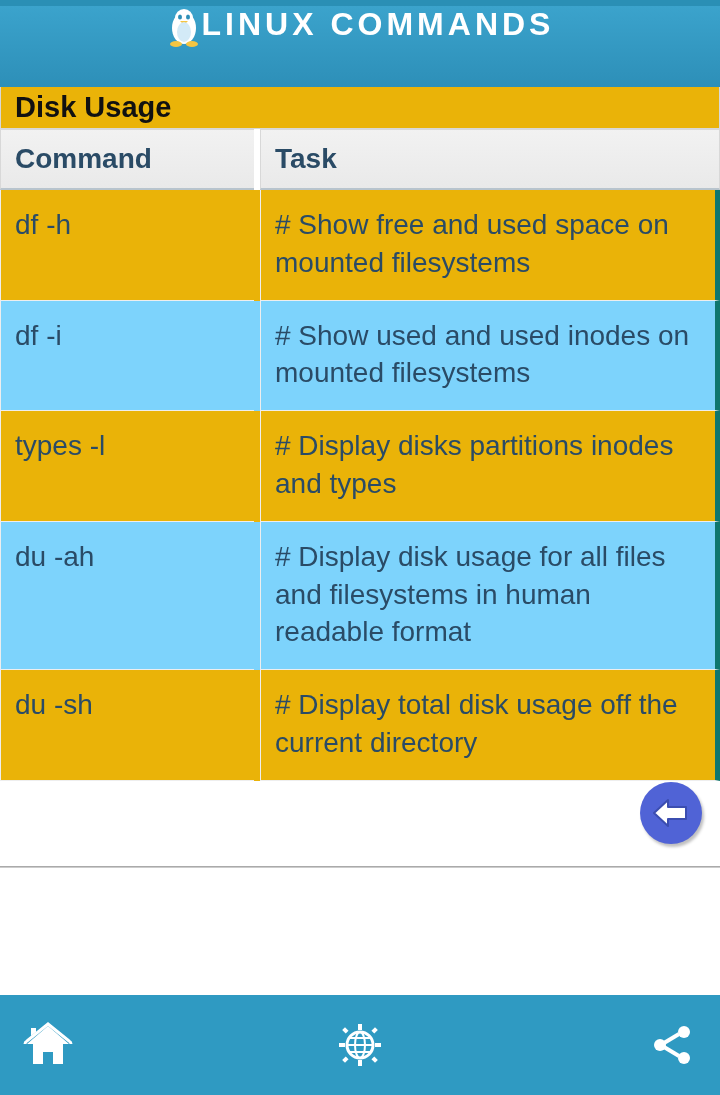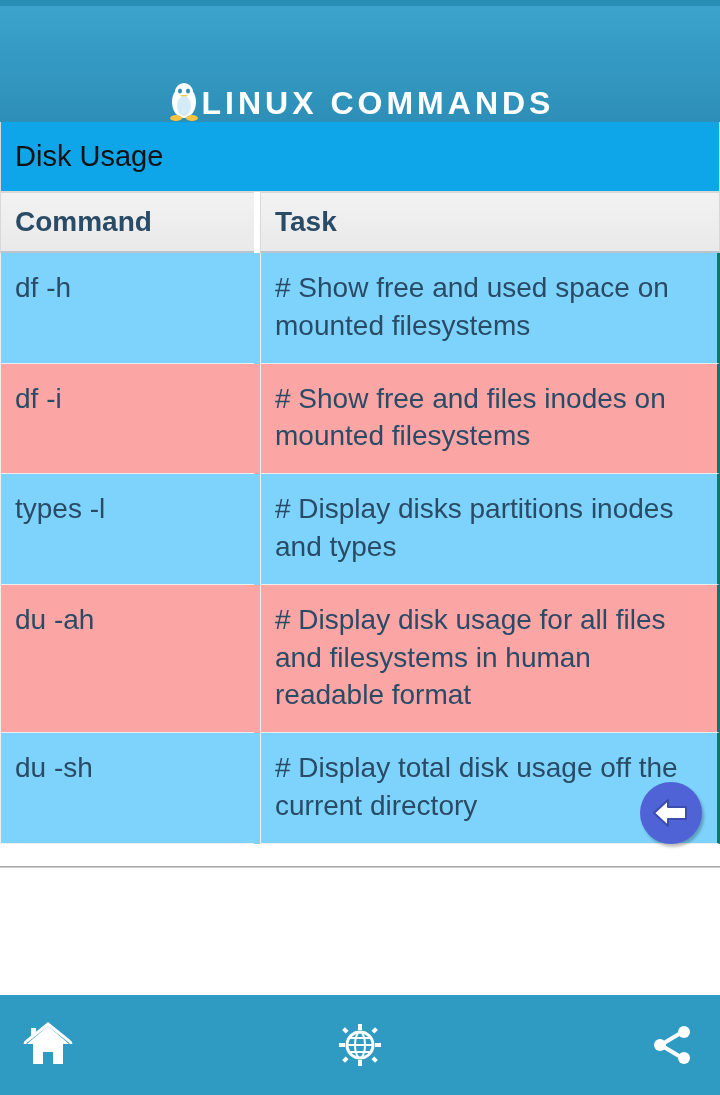--- a/index.html
+++ b/index.html
@@ -1,30 +1,30 @@
 <!DOCTYPE html>
 <html><head>
 <meta charset="utf-8">
 <style>
   * { box-sizing: border-box; margin: 0; padding: 0; }
   html, body { width: 720px; height: 1095px; font-family: -apple-system, BlinkMacSystemFont, "Segoe UI", Arial, sans-serif; background: #fff; overflow: hidden; }
   .status-bar { height: 6px; background: #2a8fb5; }
-  .header { background: linear-gradient(#3ba3cc, #2d8fb8); height: 116px; display: flex; align-items: flex-end; justify-content: center; }
+  .header { background: linear-gradient(#3ba3cc, #2d8fb8); height: 81px; display: flex; align-items: flex-start; justify-content: center; }
   .header-title { color: #fff; font-size: 32px; font-weight: 700; letter-spacing: 4px; }
   .content { padding: 0; }
-  .section-title { background: #0ea5e9; color: #111; font-size: 29px; font-weight: 400; padding: 18px 14px; border: 1px solid #d8d8d8; border-top: none; }
+  .section-title { background: #eab308; color: #111; font-size: 29px; font-weight: 700; padding: 4px 14px; border: 1px solid #d8d8d8; border-top: none; }
   .table { width: 100%; border-collapse: separate; border-spacing: 0; }
   .th-row { background: linear-gradient(#f2f2f2, #e9e9e9); border-radius: 17px; }
   .th { color: #2a4b66; font-size: 28px; font-weight: 700; text-align: left; padding: 13px 14px; border-bottom: 2px solid #b8c4cd; border-left: 1px solid #d8d8d8; border-top: 1px solid #d8d8d8; }
   .th:last-child { border-right: 1px solid #d8d8d8; margin-left: 46px; }
   .td { color: #2a4b66; font-size: 28px; padding: 16px 14px 18px 14px; vertical-align: top; border-left: 1px solid #eee; border-bottom: 1px solid #eee; line-height: 1.35; }
-  .td:last-child { border-right: 3px solid #0f766e; }
+  .td:last-child { border-right: 5px solid #0f766e; }
   .col-cmd { width: 254px; }
-  .row-even { background: #7dd3fc; padding-left: 28px; }
-  .row-odd { background: #fca5a5; margin-left: 36px; }
+  .row-even { background: #eab308; padding-left: 28px; }
+  .row-odd { background: #7dd3fc; margin-left: 36px; }
   .gap { width: 6px; min-width: 6px; padding: 0; border: none; }
   .gap-th { width: 6px; min-width: 6px; padding: 0; background: #fff; border: none; border-bottom: 2px solid transparent; }
   .back-fab { position: absolute; right: 18px; top: 782px; width: 62px; height: 62px; border-radius: 50%; background: #5063d6; display: flex; align-items: center; justify-content: center; box-shadow: 2px 3px 3px rgba(0,0,0,0.25); }
   .divider { position: absolute; left: 0; right: 0; top: 866px; height: 2px; background: linear-gradient(#999, #ddd); }
   .bottom-bar { position: absolute; bottom: 0; left: 0; right: 0; height: 100px; background: #2f9ac2; display: flex; align-items: center; justify-content: space-between; padding: 0 22px; }
   .bottom-icon { width: 52px; height: 52px; display: flex; align-items: center; justify-content: center; }
   svg { display: block; }
 </style>
 </head>
 <body>
@@ -57,21 +57,21 @@
       <th class="th">Task</th>
     </tr>
     <tr class="row-even">
       <td class="td col-cmd">df -h</td>
       <td class="gap"></td>
       <td class="td"># Show free and used space on mounted filesystems</td>
     </tr>
     <tr class="row-odd">
       <td class="td col-cmd">df -i</td>
       <td class="gap"></td>
-      <td class="td"># Show free and files inodes on mounted filesystems</td>
+      <td class="td"># Show used and used inodes on mounted filesystems</td>
     </tr>
     <tr class="row-even">
       <td class="td col-cmd">types -l</td>
       <td class="gap"></td>
       <td class="td"># Display disks partitions inodes and types</td>
     </tr>
     <tr class="row-odd">
       <td class="td col-cmd">du -ah</td>
       <td class="gap"></td>
       <td class="td"># Display disk usage for all files and filesystems in human readable format</td>

